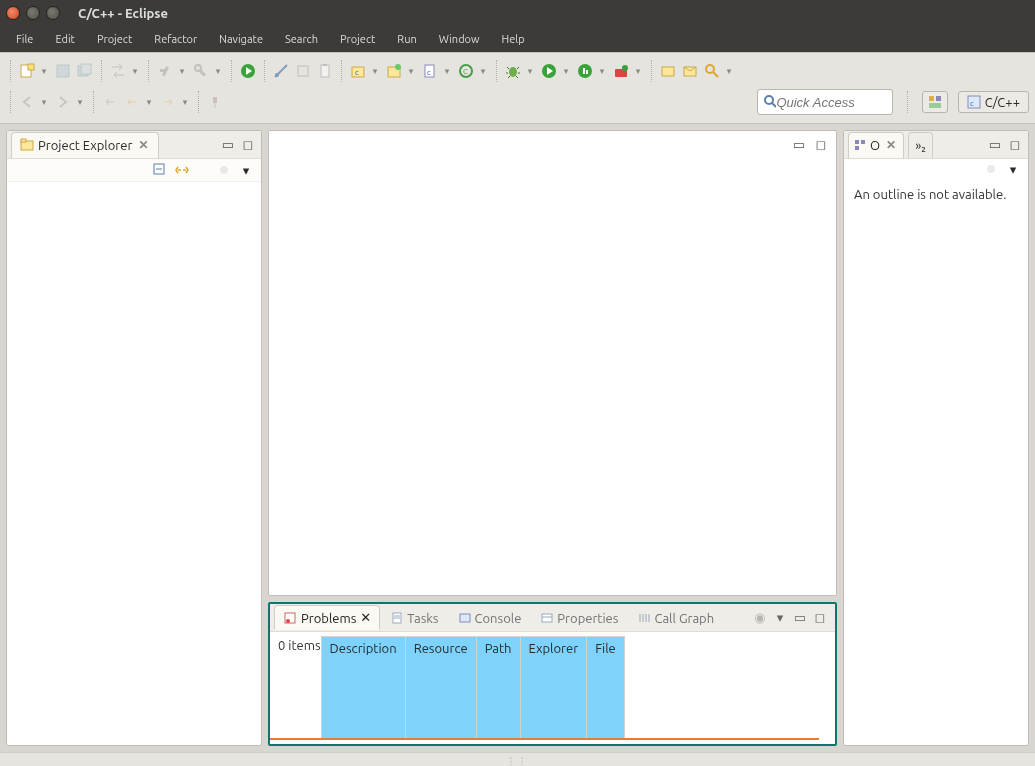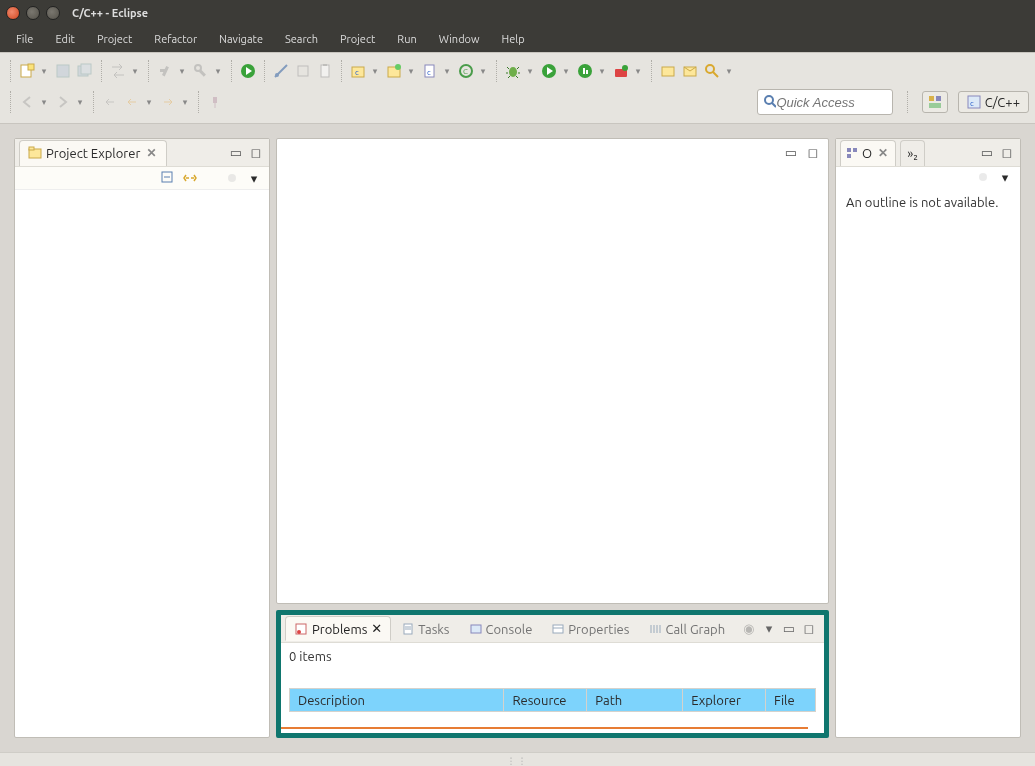--- a/index.html
+++ b/index.html
@@ -1,53 +1,53 @@
 <!DOCTYPE html>
 <html><head>
 <meta charset="utf-8">
 <style>
   * { box-sizing: border-box; margin: 0; padding: 0; }
   body { font-family: "Ubuntu", "Liberation Sans", Arial, sans-serif; font-size: 13px; background: #d9d6d1; width: 1035px; height: 766px; overflow: hidden; color: #2b2b2b; }
   .titlebar { height: 26px; background: linear-gradient(#3c3b37,#3c3b37); display:flex; align-items:center; padding:0 6px; gap:6px; }
   .tb-btn { width: 14px; height:14px; border-radius:50%; border:1px solid #222; display:inline-block; }
   .tb-close { background: radial-gradient(circle at 40% 40%, #f08a6e, #d2451e); }
   .tb-min, .tb-max { background: radial-gradient(circle at 40% 40%, #7a7770, #55524a); }
-  .tb-title { color:#ddd; font-weight:bold; font-size:11px; margin-left:6px;}
+  .tb-title { color:#ddd; font-weight:bold; font-size:13px; margin-left:12px;}
   .menubar { height: 26px; background:#3c3b37; display:flex; align-items:center; padding:0 6px; gap:2px; }
   .menubar .mitem { color:#ddd; padding:2px 10px; cursor:default; font-size:11px;}
   .toolbar-area { background:#e6e4df; border-top:1px solid #c8c5bf; border-bottom:1px solid #c8c5bf; padding:4px 6px 4px 6px; }
   .toolbar-row { display:flex; align-items:center; flex-wrap:wrap; gap:2px; min-height:28px; }
   .tb-sep { width:1px; height:22px; border-left:1px dotted #b0aea8; margin:0 4px;}
   .tb-icon { width:18px; height:18px; display:flex; align-items:center; justify-content:center; margin:0 1px; cursor:default; }
   .tb-drop { width:10px; height:18px; display:flex; align-items:center; justify-content:center; color:#888; font-size:9px; margin-right:2px;}
   .toolbar-row2 { display:flex; align-items:center; justify-content:flex-start; min-height:34px; gap:2px; }
   .qa-wrap { margin-left:auto; display:flex; align-items:center; gap:10px; }
   .qa-input { display:flex; align-items:center; background:#fff; border:1px solid #b8b5ae; border-radius:3px; height:26px; padding:4px 6px; width:136px;}
   .qa-input input { border:none; outline:none; font-size:13px; color:#888; font-style:italic; width:100%; background:transparent;}
   .persp-btn { display:flex; align-items:center; gap:4px; background:#eceae4; border:1px solid #b8b5ae; border-radius:3px; padding:3px 8px; font-size:13px;}
   .persp-btn.small { padding:3px 5px;}
-  .workarea { display:flex; height: calc(766px - 26px - 26px - 70px - 16px); padding:14px; gap:6px; }
+  .workarea { display:flex; height: calc(766px - 26px - 26px - 70px - 16px); padding:6px; gap:6px; }
   .panel { background:#fff; border:1px solid #c0bdb6; border-radius:2px; display:flex; flex-direction:column; }
   .panel-left { width:256px; }
   .panel-mid { flex:1; display:flex; flex-direction:column; gap:6px;}
   .panel-editor { flex:1; background:#fff; border:1px solid #c0bdb6; border-radius:2px; position:relative;}
   .panel-right { width:186px; }
   .tab-strip { display:flex; align-items:center; height:28px; border-bottom:1px solid #dedcd5; background:#efede8; position:relative;}
   .tab { display:flex; align-items:center; gap:4px; padding:4px 8px; background:#fbf9f4; border:1px solid #cfcdc7; border-bottom:none; border-top-left-radius:4px; border-top-right-radius:4px; height:26px; margin-left:4px; font-size:13px;}
   .tab .close-x { color:#888; font-weight:bold; font-size:12px; padding:0 2px;}
   .tab-strip .right-ctrls { margin-left:auto; display:flex; align-items:center; gap:6px; padding-right:6px; color:#555;}
   .mini-icon { width:14px; height:14px; display:inline-flex; align-items:center; justify-content:center;}
   .panel-toolbar { display:flex; gap:8px; align-items:center; padding:4px 8px; background:#fdfcf8; border-bottom:1px solid #eee;}
   .panel-body { flex:1; padding:8px 10px; font-size:13px; color:#333; overflow:auto;}
-  .problems-area { height:128px; border:5px solid #0f766e; border-radius:2px; background:#fff; display:flex; flex-direction:column;}
+  .problems-area { height:144px; border:2px solid #0f766e; border-radius:2px; background:#fff; display:flex; flex-direction:column;}
   .bottom-tabs { display:flex; align-items:center; height:28px; border-bottom:1px solid #dedcd5; background:#efede8; gap:2px; padding-left:4px;}
   .bottom-tab { display:flex; align-items:center; gap:4px; padding:3px 8px; font-size:13px; color:#737373; border:1px solid transparent; border-top-left-radius:4px; border-top-right-radius:4px; height:25px;}
   .bottom-tab.active { background:#fbf9f4; border:1px solid #cfcdc7; border-bottom-color:#fbf9f4; color:#222;}
   .bottom-tabs .spacer { margin-left:auto; display:flex; align-items:center; gap:6px; padding-right:8px; color:#666;}
-  .problems-body { padding:4px 8px; display:flex; flex-direction:column; position:relative; flex:1;gap:21px;}
+  .problems-body { padding:4px 8px; display:flex; flex-direction:row; position:relative; flex:1;}
   .pb-header { font-size:13px; color:#333; padding:2px 0 4px 0;}
   .pb-cols { display:flex; background:#7dd3fc; border:1px solid #d5d2cc; font-size:13px; }
   .pb-col { padding:4px 8px; border-right:1px solid #d5d2cc;}
   .pb-col:last-child { border-right:none;}
   .orange-line { position:absolute; left:0; right:16px; bottom:4px; height:2px; background:#e77c34;}
   .statusbar { height:16px; background:#e6e4df; border-top:1px solid #cfcdc7; display:flex; align-items:center; justify-content:center;}
   .grip { color:#aaa; letter-spacing:2px; font-size:9px;}
   svg { display:block;}
   .editor-ctrls { position:absolute; top:6px; right:8px; display:flex; gap:8px; color:#555;}
   .outline-toolbar { display:flex; justify-content:flex-end; align-items:center; padding:3px 8px; gap:8px;}

